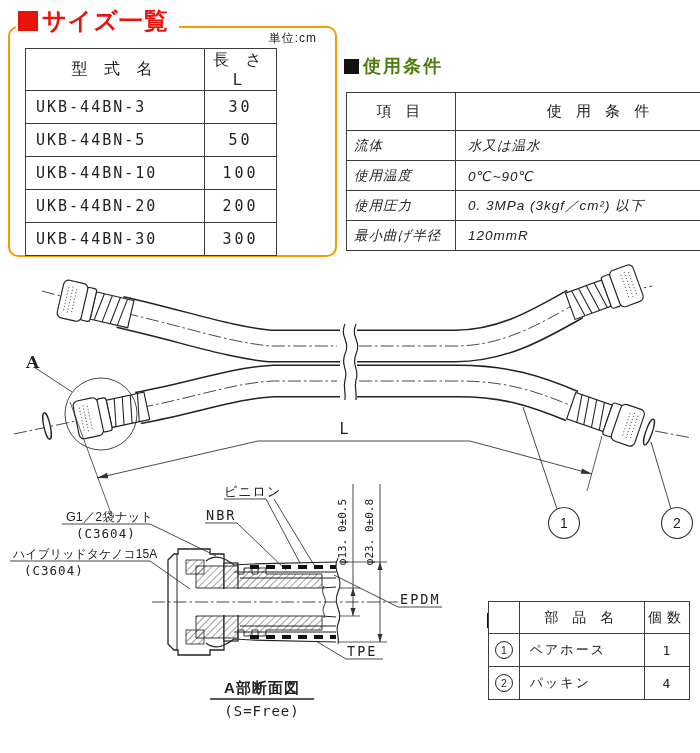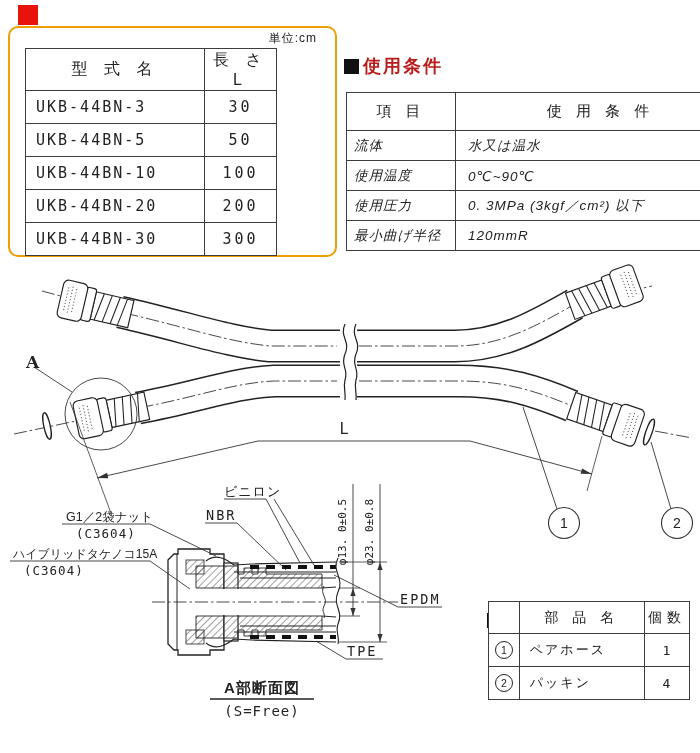--- a/index.html
+++ b/index.html
@@ -25,21 +25,21 @@
   table{border-collapse:collapse;background:#fff;}
   #size-table{position:absolute;left:15px;top:20px;width:252px;}
   #size-table th,#size-table td{border:1.4px solid #3c3c3c;}
   #size-table th{height:35px;font-size:16px;font-weight:normal;letter-spacing:6px;text-align:center;}
   #size-table td{height:30px;font-size:15px;}
   #size-table td.model{padding-left:10px;letter-spacing:2px;}
   #size-table td.len{text-align:center;letter-spacing:3px;}
   
   .section-heading{
     position:absolute;display:flex;align-items:center;z-index:2;
-    font-size:18px;font-weight:bold;letter-spacing:2px;white-space:nowrap;color:#b91c1c;
+    font-size:18px;font-weight:bold;letter-spacing:2px;white-space:nowrap;color:#4d7c0f;
   }
   #usage-heading{left:344px;top:54px;}
   #usage-table{position:absolute;left:346px;top:92px;width:400px;z-index:2;}
   #usage-table th,#usage-table td{border:1.4px solid #3c3c3c;}
   #usage-table th{height:35px;font-size:15px;font-weight:normal;letter-spacing:5px;text-align:center;}
   #usage-table td{height:27px;font-size:13.5px;font-style:italic;}
   #usage-table td.item{padding-left:7px;width:100px;letter-spacing:1px;}
   #usage-table td.val{padding-left:12px;letter-spacing:1px;}
   
   #parts-heading{left:487px;top:562px;margin-top:46px;}
@@ -193,20 +193,21 @@
 
     <text x="262" y="693" text-anchor="middle" font-size="15" font-weight="bold" letter-spacing="1">A部断面図</text>
     <line x1="210" y1="699" x2="314" y2="699" stroke="#222" stroke-width="1.4"></line>
     <text x="262" y="716" text-anchor="middle" font-size="14" letter-spacing="1" font-family="'DejaVu Sans Mono','Liberation Mono',monospace">(S=Free)</text>
   </g>
 </svg>
 
 <div id="size-panel">
   <div id="size-heading">
     <span class="red-square"></span>
+    <span>サイズ一覧</span>
   </div>
   <div id="unit-label">単位:cm</div>
   <table id="size-table">
     <tbody>
         <tr>
       <th style="width:176px">型 式 名</th>
       <th>長 さ　L</th>
     </tr>
     <tr>
       <td class="model mono">UKB-44BN-3</td>

